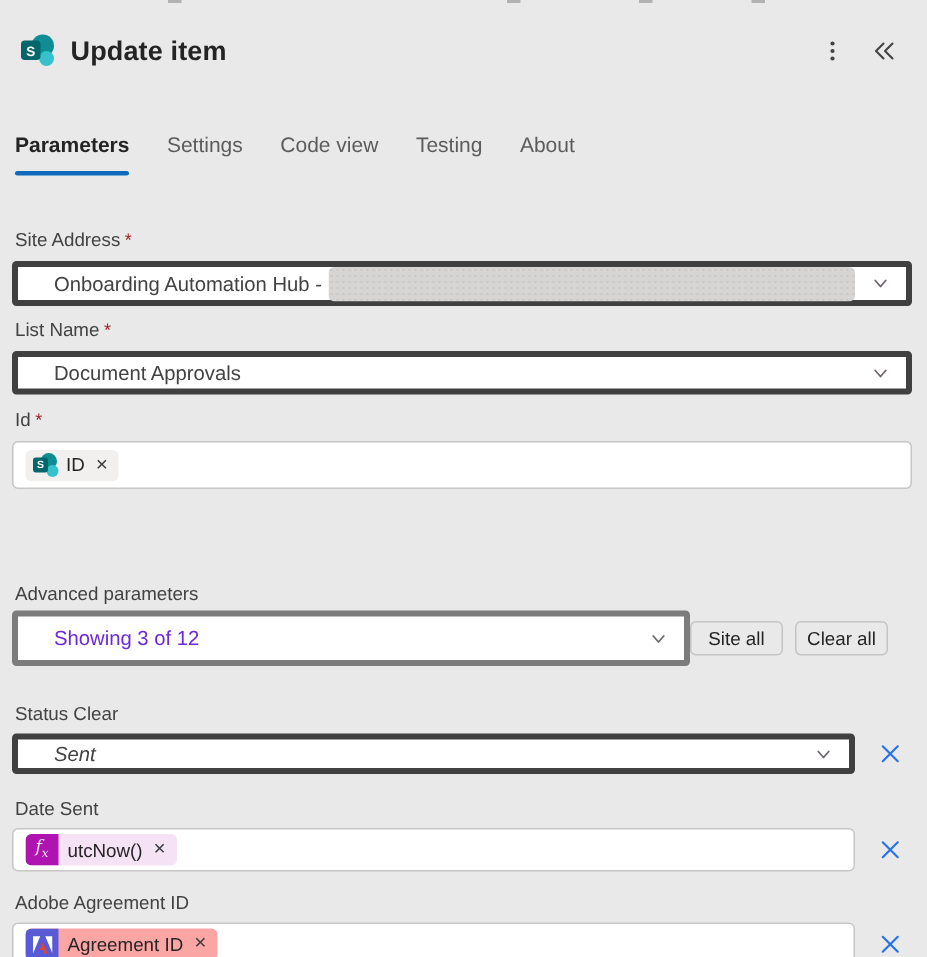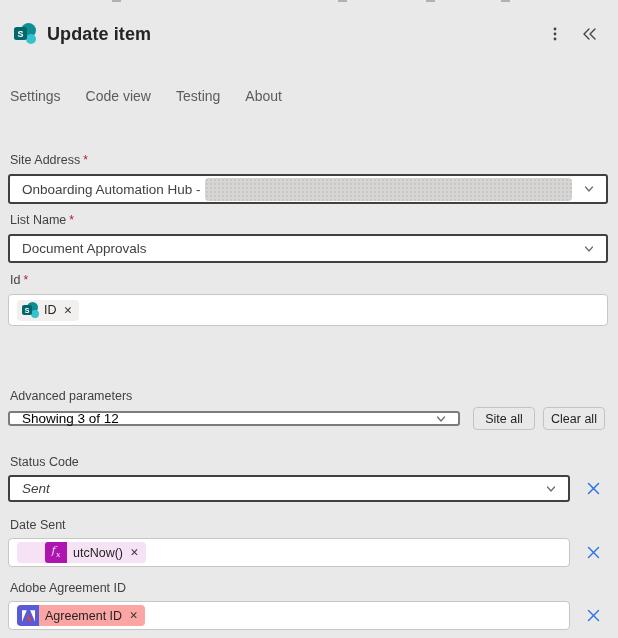--- a/index.html
+++ b/index.html
@@ -36,33 +36,33 @@
   .tab { font-size:14px; color:#5c5c5c; padding-bottom:13px; position:relative; cursor:pointer; }
   .tab.active { color:#242424; font-weight:700; }
   .tab .underline { position:absolute; left:0; right:0; bottom:0; height:3px; border-radius:2px; background:#0F6CBD; }
 
   
   .content { margin:0 10px 0 8px; width:600px; }
   .fieldlabel { font-size:12.5px; line-height:15px; color:#424242; margin-left:2px; }
   .req { color:#A4262C; margin-left:3px; font-size:12px; }
 
   .box { background:#fff; display:flex; align-items:center; border-radius:3px; font-size:13.5px; color:#424242; }
-  .dd  { border:2px solid #404040; padding:0 10px 0 12px; }
+  .dd  { border:4px solid #404040; padding:0 10px 0 24px; }
   .ti  { border:1px solid #c8c6c4; border-radius:4px; padding:0 8px; }
   .chev { margin-left:auto; flex:none; display:flex; }
 
   .mt-sitelabel { margin-top:36px; }
   .dd-site   { height:30px; margin-top:6px; }
   .mt-listlabel { margin-top:9px; }
   .dd-list   { height:29px; margin-top:6px; }
   .mt-idlabel { margin-top:10px; }
   .input-id  { height:32px; margin-top:6px; }
   .mt-advlabel { margin-top:63px; }
   .adv-row   { display:flex; align-items:center; margin-top:3px; }
-  .dd-adv    { width:452px; height:15px; border-color:#7c7c7c; color:#000000; margin-right:13px; }
+  .dd-adv    { width:452px; height:37px; border-color:#7c7c7c; color:#6d28d9; }
   .btn { width:62px; height:23px; border:1px solid #c6c4c2; border-radius:4px; background:transparent;
          font-family:inherit; font-size:12.5px; color:#242424; display:flex; align-items:center; justify-content:center; cursor:pointer; }
   .btn + .btn { margin-left:8px; }
   .mt-statuslabel { margin-top:25px; }
   .row { display:flex; align-items:center; margin-top:5px; }
   .dd-status { height:27px; flex:1;font-style:italic; }
   .mt-datelabel { margin-top:16px; }
   .input-date, .input-adobe { height:29px; flex:1; }
   .mt-adobelabel { margin-top:14px; }
   .clear-x { width:30px; margin-left:8px; display:flex; align-items:center; justify-content:center; cursor:pointer; flex:none; }
@@ -72,21 +72,21 @@
 
   
   .chip { display:inline-flex; align-items:center; height:21px; border-radius:4px; font-size:12.5px; color:#242424; overflow:hidden; }
   .chip .txt { margin-left:6px; }
   .chip .chip-x { margin:0 7px 0 7px; font-size:10.5px; color:#3b3b3b; cursor:pointer; line-height:1; }
   .chip-id { background:#f1f0ee; padding-left:5px; }
   .chip-id .txt { margin-left:5px; }
   .chip-fx { background:#f6e2f5; }
   .chip-adobe { background:#fca5a5; }
   .chip-iconbox { width:22px; height:21px; border-radius:3px 0 0 3px; display:flex; align-items:center; justify-content:center; flex:none; }
-  .fx-box { background:#B014B0; color:#e5e5e5;margin-left:28px; }
+  .fx-box { background:#B014B0; color:#e5e5e5; }
   .fx-box .g { font-family:"DejaVu Serif", serif; font-style:italic; font-size:11.5px; line-height:1; }
   .fx-box .g sub { font-size:8px; }
   .adobe-box { background:#585AD6; }
 </style>
 </head>
 <body>
 
 <div class="dash" style="left:112px;width:9px"></div>
 <div class="dash" style="left:338px;width:9px"></div>
 <div class="dash" style="left:426px;width:9px"></div>
@@ -110,20 +110,24 @@
     <button class="icon-btn">
       <svg width="17" height="16" viewBox="0 0 17 16" fill="none">
         <polyline points="8,3 3,8 8,13" stroke="#424242" stroke-width="1.4" stroke-linecap="round" stroke-linejoin="round"></polyline>
         <polyline points="14,3 9,8 14,13" stroke="#424242" stroke-width="1.4" stroke-linecap="round" stroke-linejoin="round"></polyline>
       </svg>
     </button>
   </span>
 </div>
 
 <div class="tabs">
+  <div class="tab active">
+    <span>Parameters</span>
+    <span class="underline"></span>
+  </div>
   <div class="tab"><span>Settings</span></div>
   <div class="tab"><span>Code view</span></div>
   <div class="tab"><span>Testing</span></div>
   <div class="tab"><span>About</span></div>
 </div>
 
 <div class="content">
 
   <div class="fieldlabel mt-sitelabel">
     <span>Site Address</span><span class="req">*</span>
@@ -175,21 +179,21 @@
         <svg width="14" height="14" viewBox="0 0 14 14" fill="none">
             <polyline points="3.5,5 7,9 10.5,5" stroke="#6f6670" stroke-width="1.2" stroke-linecap="round" stroke-linejoin="round"></polyline>
           </svg>
       </span>
     </div>
     <button class="btn">Site all</button>
     <button class="btn">Clear all</button>
   </div>
 
   <div class="fieldlabel mt-statuslabel">
-    <span>Status Code</span>
+    <span>Status Clear</span>
   </div>
   <div class="row">
     <div class="box dd dd-status">
       <span>Sent</span>
       <span class="chev">
         <svg width="14" height="14" viewBox="0 0 14 14" fill="none">
             <polyline points="3.5,5 7,9 10.5,5" stroke="#6f6670" stroke-width="1.2" stroke-linecap="round" stroke-linejoin="round"></polyline>
           </svg>
       </span>
     </div>

